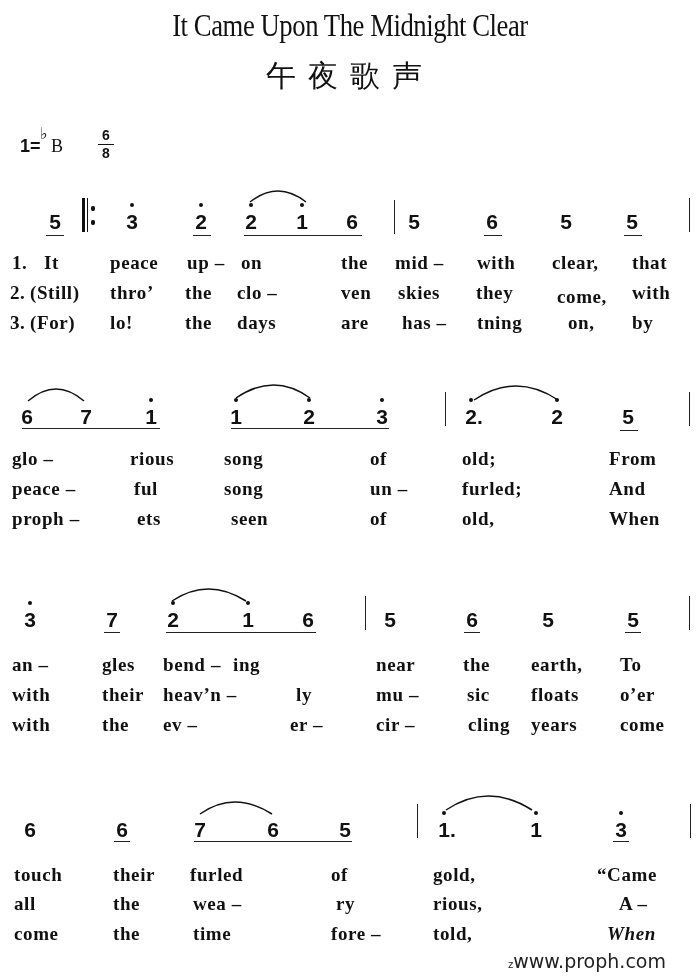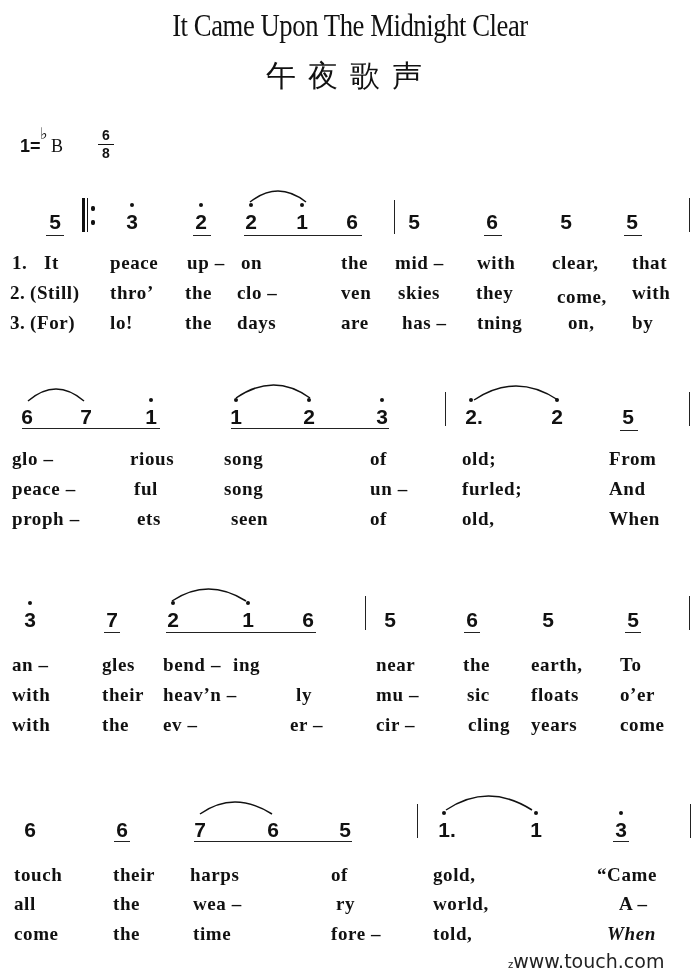--- a/index.html
+++ b/index.html
@@ -216,33 +216,33 @@
       <path d="M2 20 Q44 -8 88 20" stroke="#111" stroke-width="1.5" fill="none"></path>
     </svg>
   <div class="note" style="left:437px;top:818px"><span class="dot" style="left:5px"></span><span>1.</span></div>
   <div class="note" style="left:526px;top:818px"><span class="dot"></span><span>1</span></div>
   <div class="note" style="left:611px;top:818px"><span class="dot"></span><span>3</span></div>
   <div class="uline" style="left:613px;top:841px;width:16px"></div>
   <div class="bar-line" style="left:690px;top:804px"></div>
 
   <div class="lyric" style="left:14px;top:864px">touch</div>
   <div class="lyric" style="left:113px;top:864px">their</div>
-  <div class="lyric" style="left:190px;top:864px">harps</div>
+  <div class="lyric" style="left:190px;top:864px">furled</div>
   <div class="lyric" style="left:331px;top:864px">of</div>
   <div class="lyric" style="left:433px;top:864px">gold,</div>
   <div class="lyric" style="left:597px;top:864px">“Came</div>
 
   <div class="lyric" style="left:14px;top:893px">all</div>
   <div class="lyric" style="left:113px;top:893px">the</div>
   <div class="lyric" style="left:193px;top:893px">wea –</div>
   <div class="lyric" style="left:336px;top:893px">ry</div>
-  <div class="lyric" style="left:433px;top:893px">world,</div>
+  <div class="lyric" style="left:433px;top:893px">rious,</div>
   <div class="lyric" style="left:619px;top:893px">A –</div>
 
   <div class="lyric" style="left:14px;top:923px">come</div>
   <div class="lyric" style="left:113px;top:923px">the</div>
   <div class="lyric" style="left:193px;top:923px">time</div>
   <div class="lyric" style="left:331px;top:923px">fore –</div>
   <div class="lyric" style="left:433px;top:923px">told,</div>
   <div class="lyric" style="left:607px;top:923px;font-style:italic">When</div>
 </div>
 
-<div class="watermark"><small>z</small><span>www.touch.com</span></div>
+<div class="watermark"><small>z</small><span>www.proph.com</span></div>
 
 </body></html>

